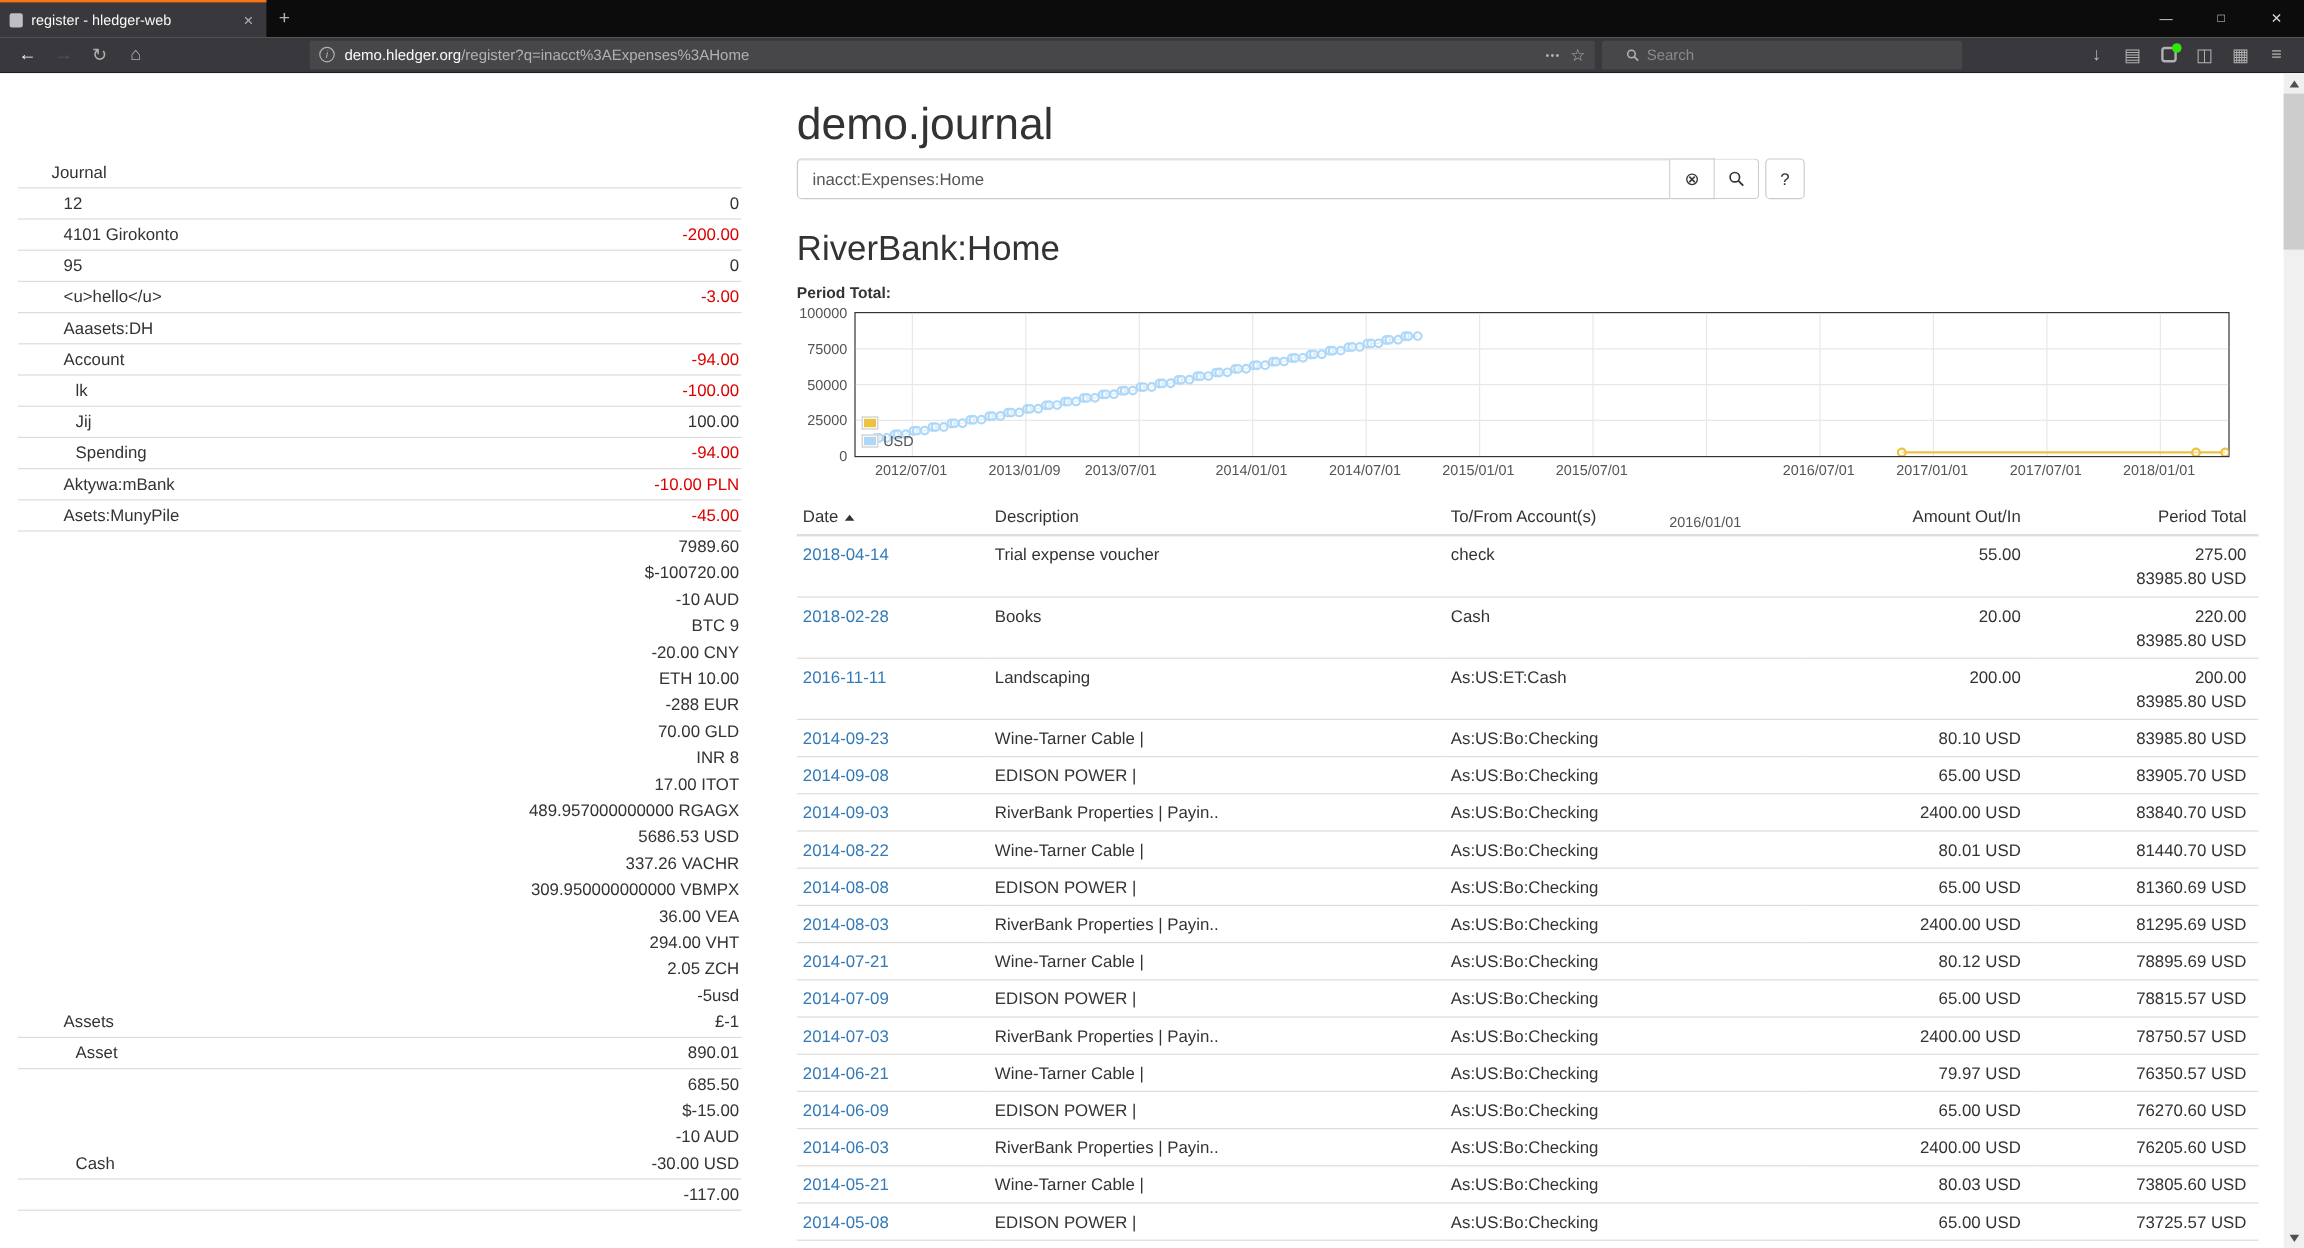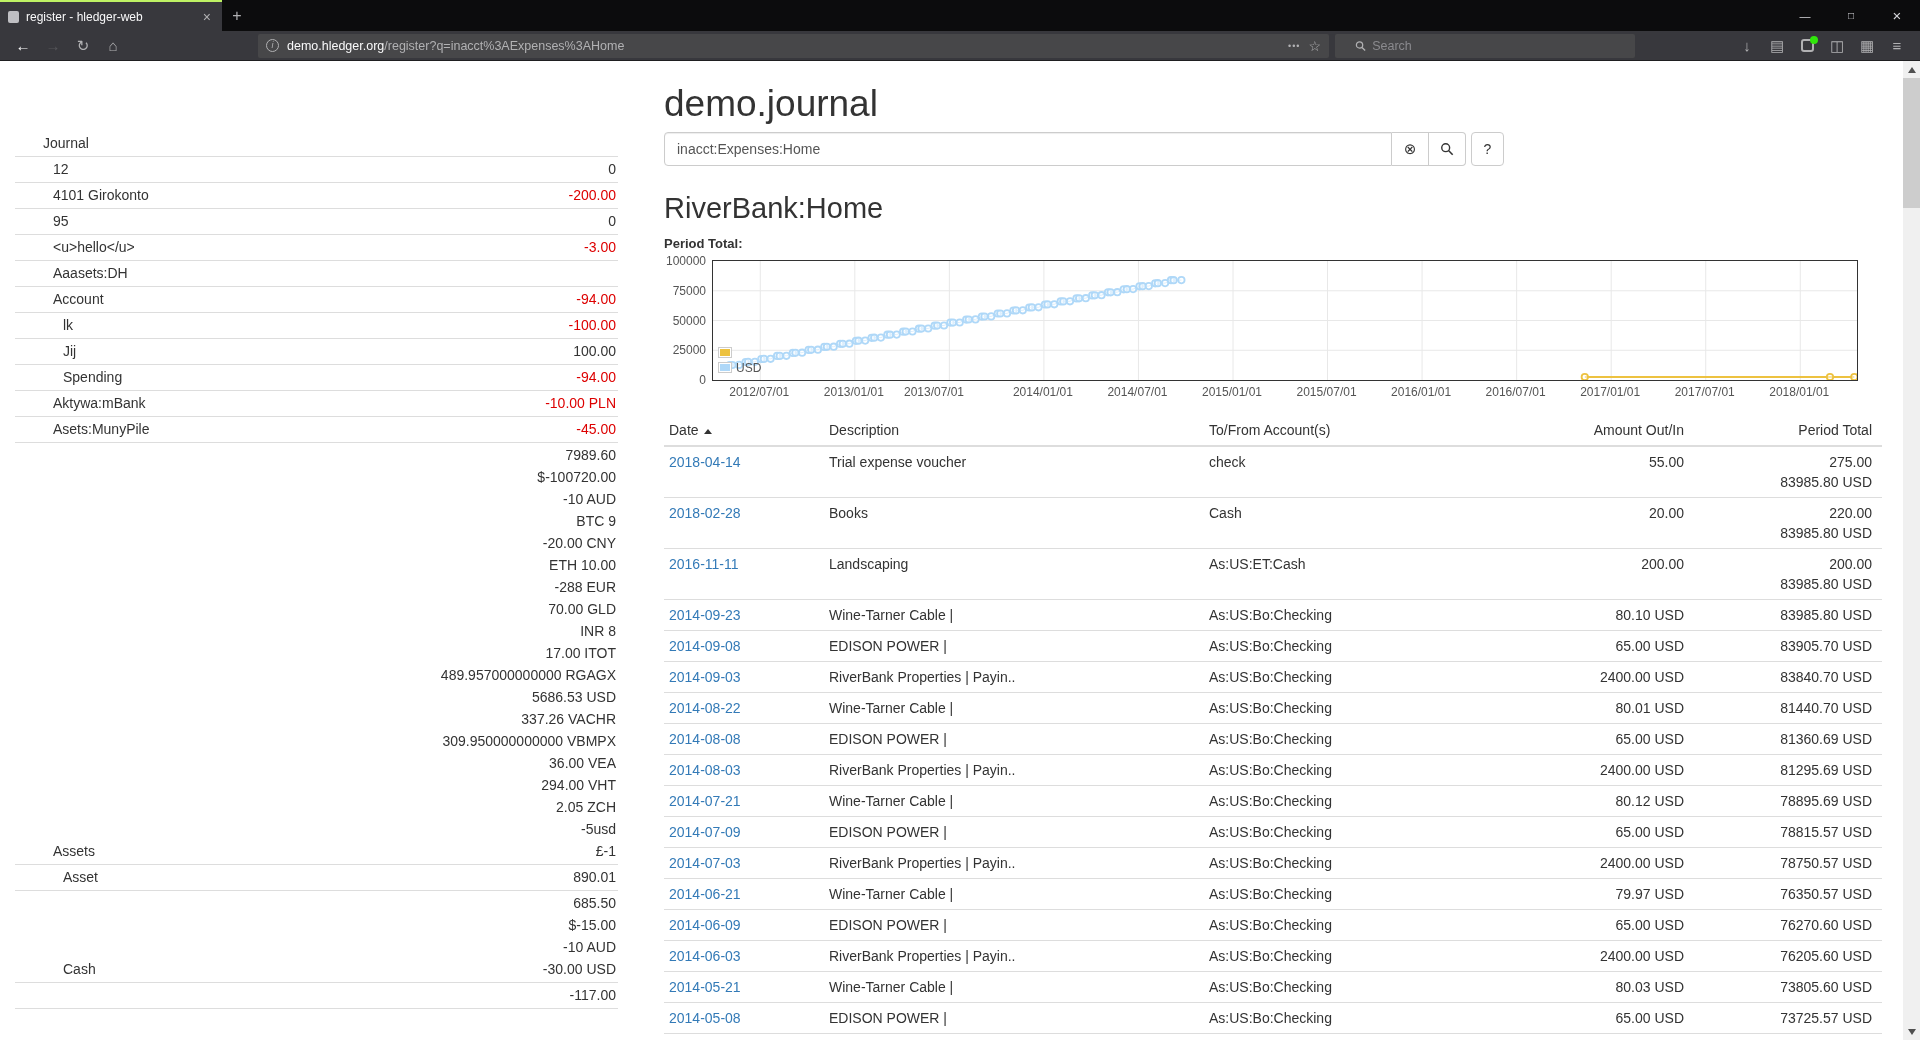--- a/index.html
+++ b/index.html
@@ -2,21 +2,21 @@
 <html><head>
 <meta charset="utf-8">
 <style>
   *{box-sizing:border-box;margin:0;padding:0}
   html,body{width:1920px;height:1040px;overflow:hidden;background:#fff;
     font-family:"Liberation Sans",sans-serif;color:#333}
   a{text-decoration:none;cursor:pointer}
 
   
   .titlebar{height:31px;background:#0c0c0d;display:flex;align-items:stretch;color:#b1b1b3}
-  .tab{width:222px;background:#38383d;border-top:2px solid #bef264;display:flex;align-items:center;
+  .tab{width:222px;background:#38383d;border-top:2px solid #f97316;display:flex;align-items:center;
     padding:0 8px;gap:7px;font-size:12px;color:#f9f9fa}
   .favicon{width:11px;height:12px;background:#d7d7db;border-radius:2px;opacity:.85;flex:0 0 auto}
   .tab-title{flex:1;overflow:hidden;white-space:nowrap}
   .tab-close{color:#b1b1b3;font-size:14px;padding:0 3px;cursor:pointer}
   .newtab{width:30px;display:flex;align-items:center;justify-content:center;font-size:16px;cursor:pointer}
   .win-controls{margin-left:auto;display:flex}
   .win-controls span{width:46px;display:flex;align-items:center;justify-content:center;color:#d7d7db;cursor:pointer}
   .win-min{font-size:11px}.win-max{font-size:10px}.win-close{font-size:15px}
 
   .navbar{height:30px;background:#38383d;border-bottom:1px solid #1f1f21;display:flex;align-items:center;padding:0 8px}
@@ -420,27 +420,27 @@
               <div class="lg-row">
                 <span class="lg-box">
                   <span class="lg-fill" style="background: rgb(175, 216, 248);"></span>
                 </span>
                 <span class="lg-label">USD</span>
               </div>
             </div>
         </div>
         <div class="xlabels" id="xlabels">
             <div class="xtick" style="left: 50.2727px;">2012/07/01</div>
-            <div class="xtick" style="left: 144.818px;">2013/01/01</div>
+            <div class="xtick" style="left: 144.818px;">2013/01/09</div>
             <div class="xtick" style="left: 225px;">2013/07/01</div>
             <div class="xtick" style="left: 333.909px;">2014/01/01</div>
             <div class="xtick" style="left: 428.455px;">2014/07/01</div>
             <div class="xtick" style="left: 523px;">2015/01/01</div>
             <div class="xtick" style="left: 617.545px;">2015/07/01</div>
-            <div class="xtick" style="left: 712.091px;">2016/01/01</div>
+            <div class="xtick" style="left: 712.091px; margin-top: 43px;">2016/01/01</div>
             <div class="xtick" style="left: 806.636px;">2016/07/01</div>
             <div class="xtick" style="left: 901.182px;">2017/01/01</div>
             <div class="xtick" style="left: 995.727px;">2017/07/01</div>
             <div class="xtick" style="left: 1090.27px;">2018/01/01</div>
           </div>
       </div>
 
       <table class="register">
         <colgroup>
           <col style="width:160px">

